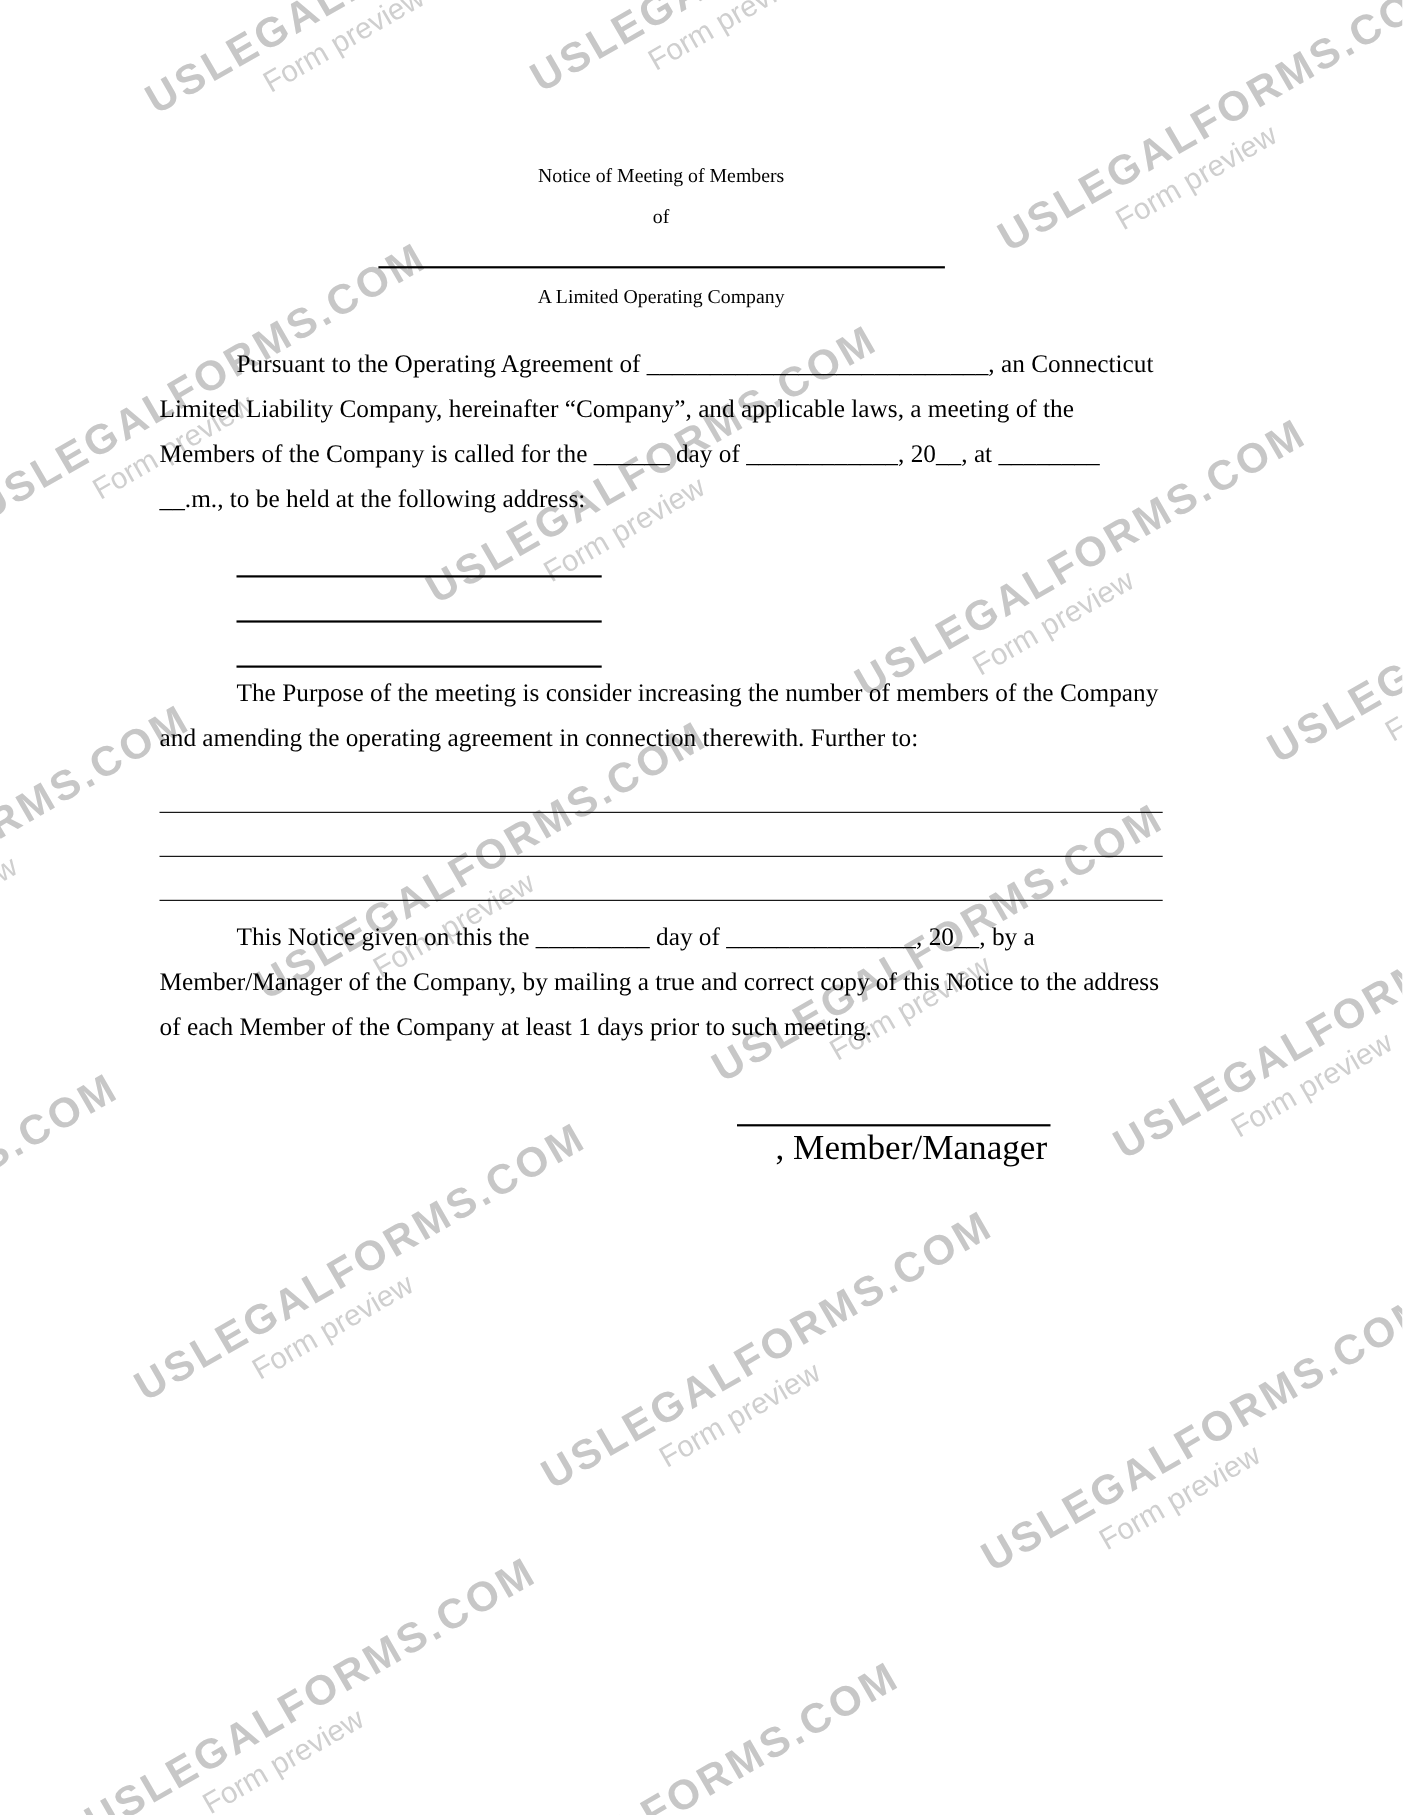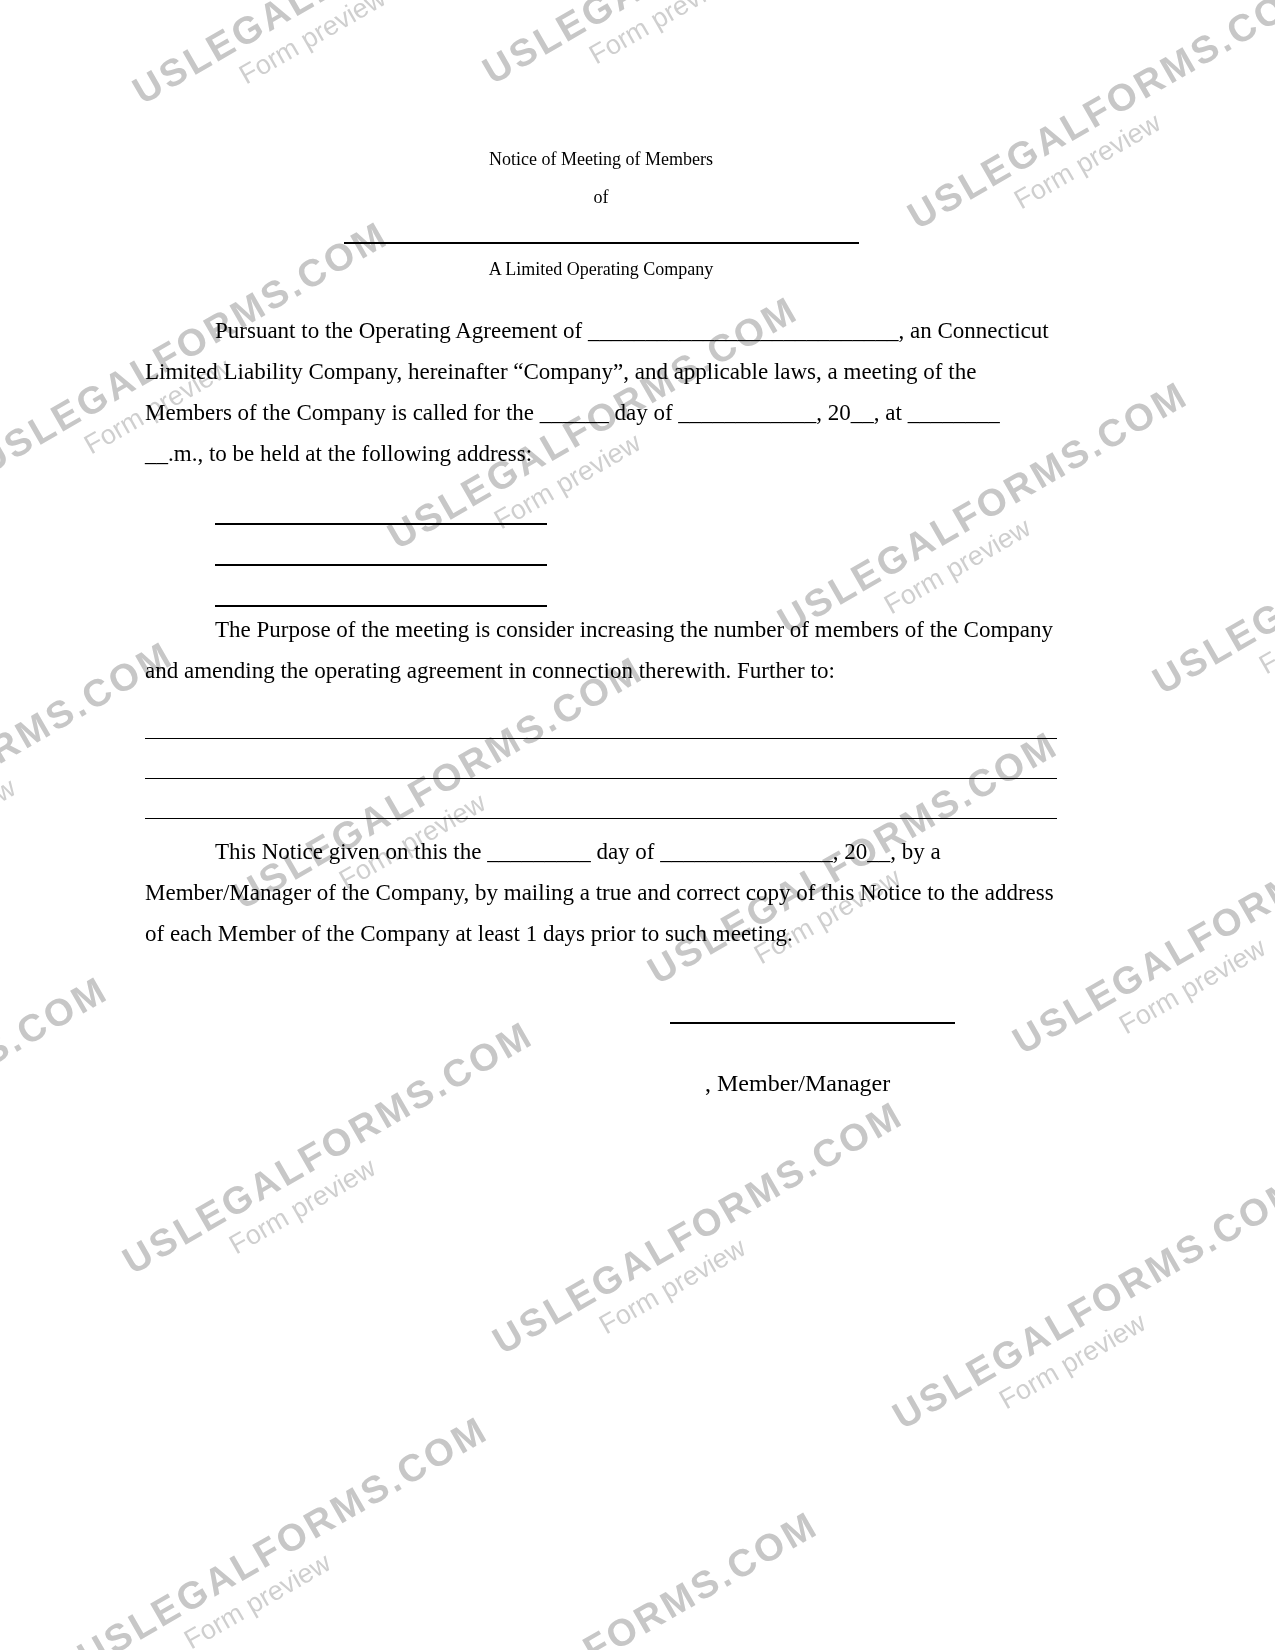--- a/index.html
+++ b/index.html
@@ -79,23 +79,22 @@
     }
     .rule-line.first { margin-top: 8px; }
     .signature { margin-top: 68px; margin-left: 525px; width: 300px; }
     .sig-line {
       width: 285px;
       height: 2px;
       border-bottom: 2px solid #000;
     }
     .sig-label {
       padding-left: 35px;
-      font-size: 24px;
+      font-size: 32px;
       line-height: 38px;
-      margin-top: 40px;
     }
   </style>
 </head>
 <body>
 
 <div class="page">
 
   <div class="wm" style="left:125px; top:75px;">
     <div class="wm-brand">USLEGALFORMS.COM</div>
     <div class="wm-label">Form preview</div>

